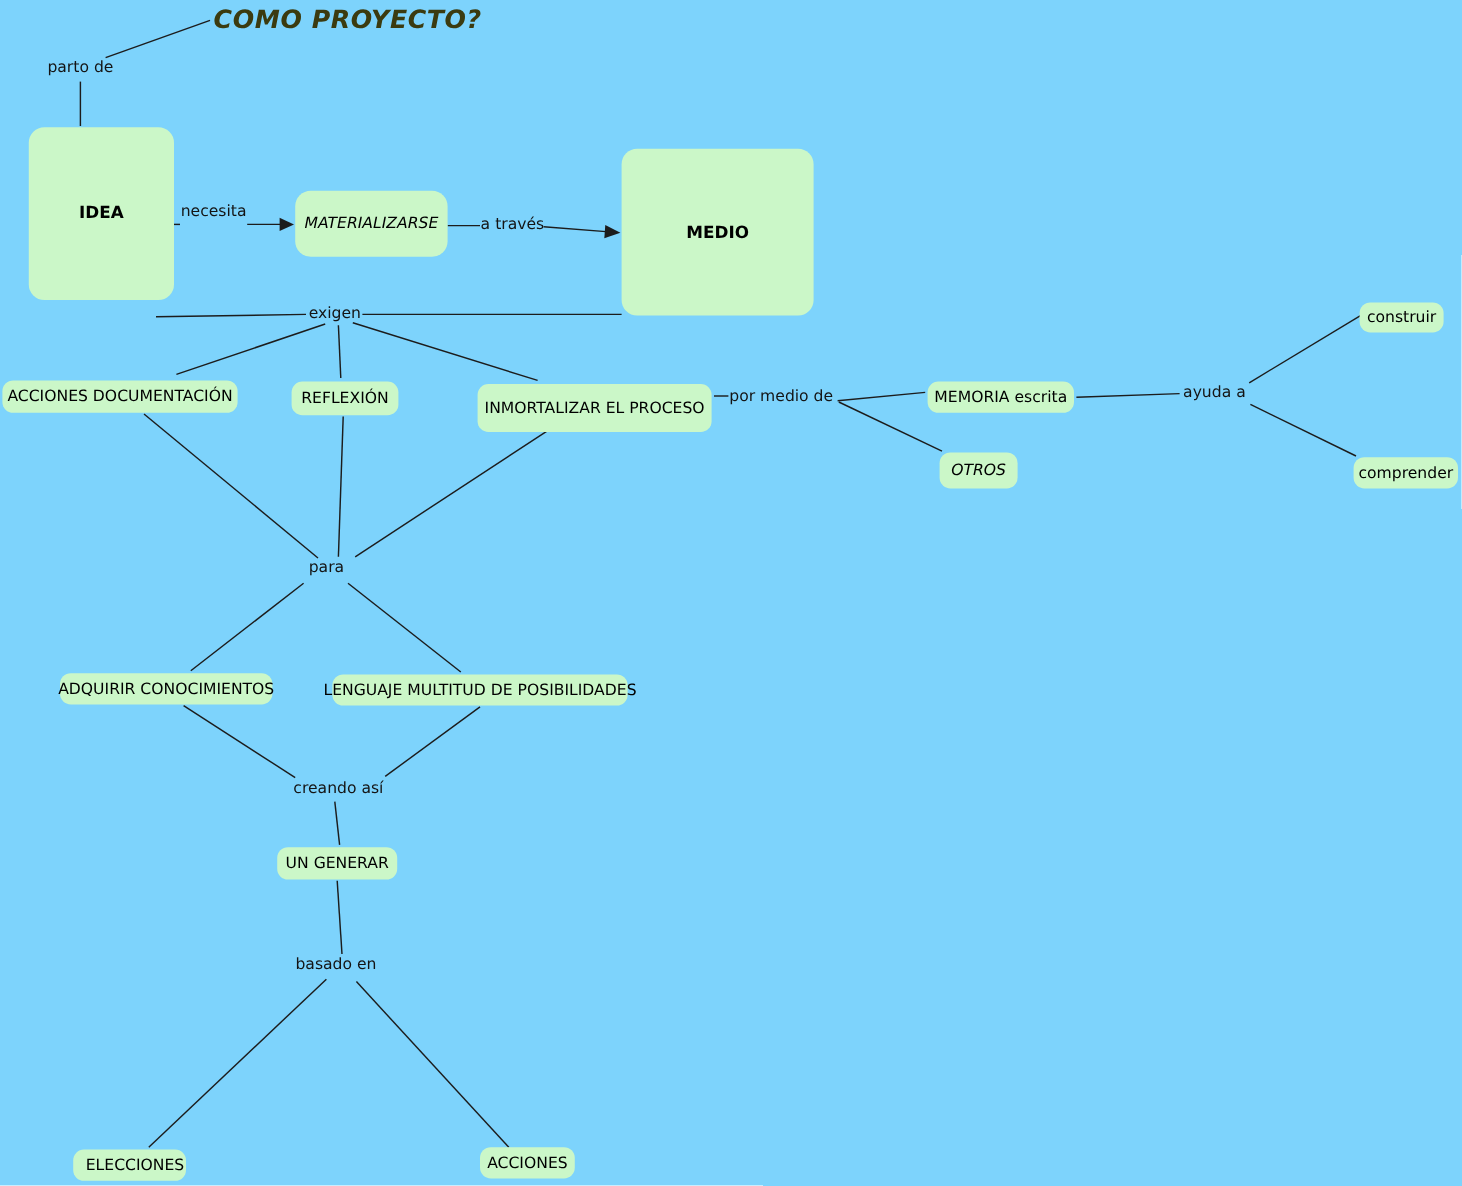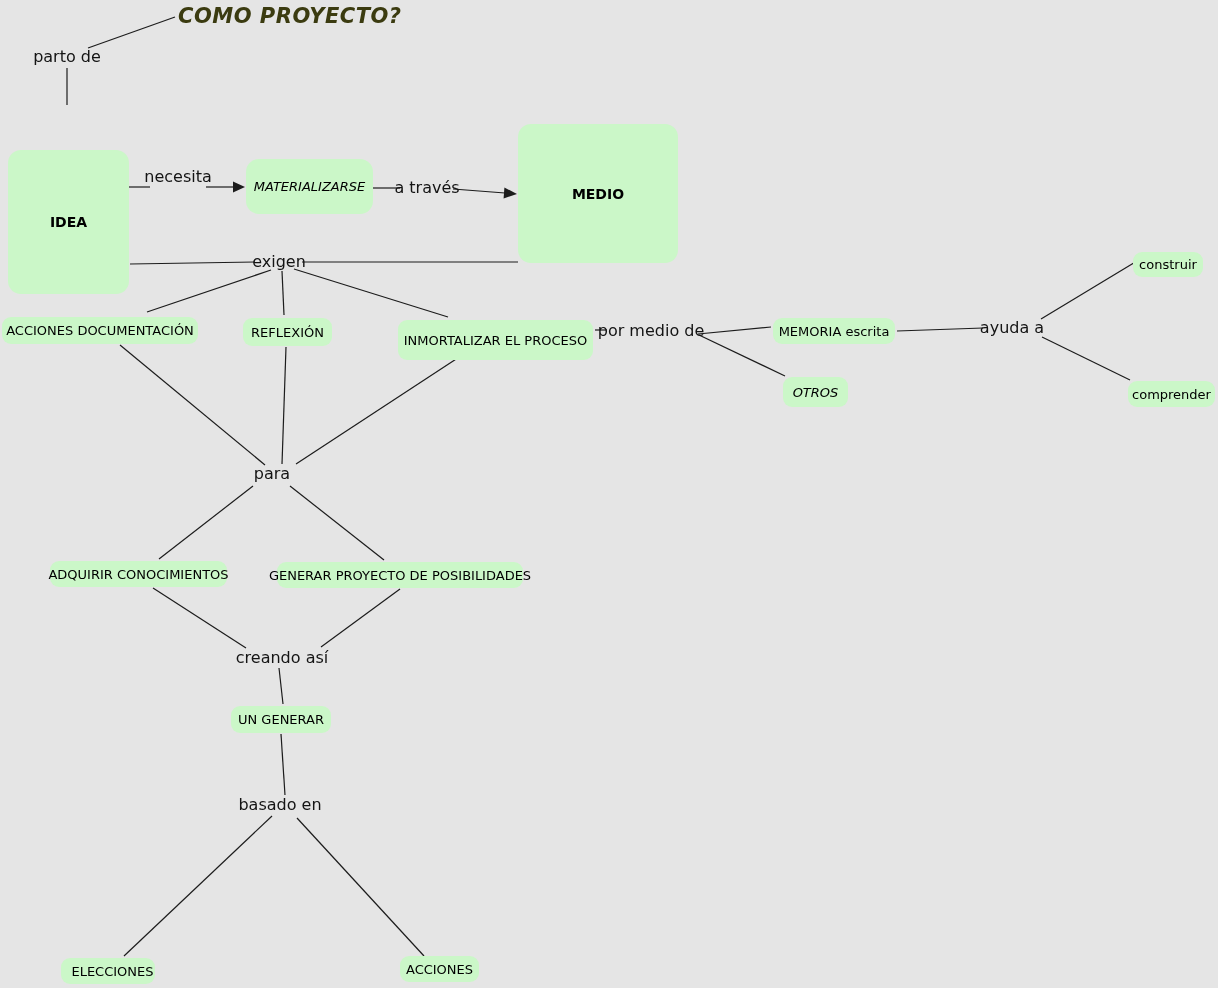--- a/index.html
+++ b/index.html
@@ -2,37 +2,37 @@
 <html style="--node-fill: #cbf7c8; --title-color: #3b3b10; --line-color: #1c1c1c;"><head>
 <meta charset="utf-8">
 <style>
   :root{
     --node-fill:#cbf7c8;
     --title-color:#3b3b10;
     --line-color:#1c1c1c;
   }
   html,body{margin:0;padding:0;background:#ffffff;}
   .canvas{
-    position:relative;width:1218px;height:988px;background:#e5e5e5;
+    position:relative;width:1218px;height:988px;background:#7dd3fc;
     font-family:"DejaVu Sans","Liberation Sans",sans-serif;overflow:hidden;
   }
   .edges{position:absolute;left:0;top:0;width:1218px;height:988px;}
   .edges line{stroke:var(--line-color);stroke-width:1.2;}
   .edges polygon{fill:var(--line-color);}
   .node{
     position:absolute;background:var(--node-fill);border-radius:9px;
     display:flex;align-items:center;justify-content:center;
     font-size:13px;color:#000;white-space:nowrap;box-sizing:border-box;
     padding:0 6px;
   }
   .node.big{border-radius:13px;font-weight:bold;font-size:14px;}
   .node.italic{font-style:italic;}
   .link-label{
     position:absolute;transform:translate(-50%,-50%);
-    font-size:16px;color:#141414;white-space:nowrap;line-height:1.1;
+    font-size:13px;color:#141414;white-space:nowrap;line-height:1.1;
   }
   .map-title{
     position:absolute;left:178px;top:4px;
     font-size:21px;font-weight:bold;font-style:italic;
     color:var(--title-color);white-space:nowrap;letter-spacing:0.5px;
   }
 </style>
 </head>
 <body>
 
@@ -75,32 +75,32 @@
     <line x1="400" y1="589" x2="321" y2="647"></line>
     <line x1="279" y1="668" x2="283" y2="704"></line>
 
     <line x1="281" y1="734" x2="285" y2="795"></line>
     <line x1="272" y1="816" x2="124" y2="956"></line>
     <line x1="297" y1="818" x2="424" y2="956"></line>
   </svg>
 
   <div class="map-title">COMO PROYECTO?</div>
 
-  <div class="node big" style="left:8px;top:106px;width:121px;height:144px;margin-top:44px;">IDEA</div>
+  <div class="node big" style="left:24px;top:106px;width:121px;height:144px;">IDEA</div>
   <div class="node italic" style="left:246px;top:159px;width:127px;height:55px;border-radius:13px;">MATERIALIZARSE</div>
   <div class="node big" style="left:518px;top:124px;width:160px;height:139px;">MEDIO</div>
   <div class="node" style="left:2px;top:317px;width:196px;height:27px;">ACCIONES DOCUMENTACIÓN</div>
   <div class="node" style="left:243px;top:318px;width:89px;height:28px;">REFLEXIÓN</div>
   <div class="node" style="left:398px;top:320px;width:195px;height:40px;">INMORTALIZAR EL PROCESO</div>
   <div class="node" style="left:773px;top:318px;width:122px;height:26px;">MEMORIA escrita</div>
   <div class="node italic" style="left:783px;top:377px;width:65px;height:30px;">OTROS</div>
   <div class="node" style="left:1133px;top:232px;width:70px;height:25px;margin-top:20px;">construir</div>
   <div class="node" style="left:1128px;top:381px;width:87px;height:26px;">comprender</div>
   <div class="node" style="left:50px;top:561px;width:177px;height:26px;">ADQUIRIR CONOCIMIENTOS</div>
-  <div class="node" style="left:277px;top:562px;width:246px;height:26px;">GENERAR PROYECTO DE POSIBILIDADES</div>
+  <div class="node" style="left:277px;top:562px;width:246px;height:26px;">LENGUAJE MULTITUD DE POSIBILIDADES</div>
   <div class="node" style="left:231px;top:706px;width:100px;height:27px;">UN GENERAR</div>
   <div class="node" style="left:61px;top:958px;width:94px;height:26px;padding-left:15px;">ELECCIONES</div>
   <div class="node" style="left:400px;top:956px;width:79px;height:26px;">ACCIONES</div>
 
   <div class="link-label" style="left:67px;top:57px;">parto de</div>
   <div class="link-label" style="left:178px;top:177px;">necesita</div>
   <div class="link-label" style="left:427px;top:188px;">a través</div>
   <div class="link-label" style="left:279px;top:262px;">exigen</div>
   <div class="link-label" style="left:651px;top:331px;">por medio de</div>
   <div class="link-label" style="left:1012px;top:328px;">ayuda a</div>

